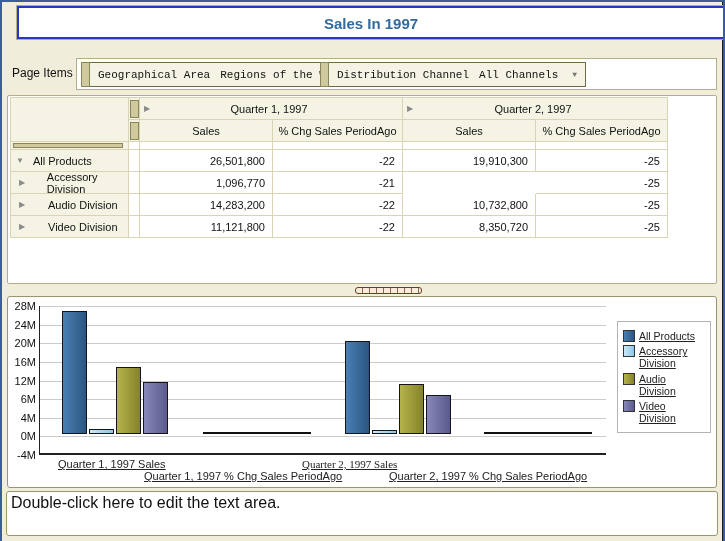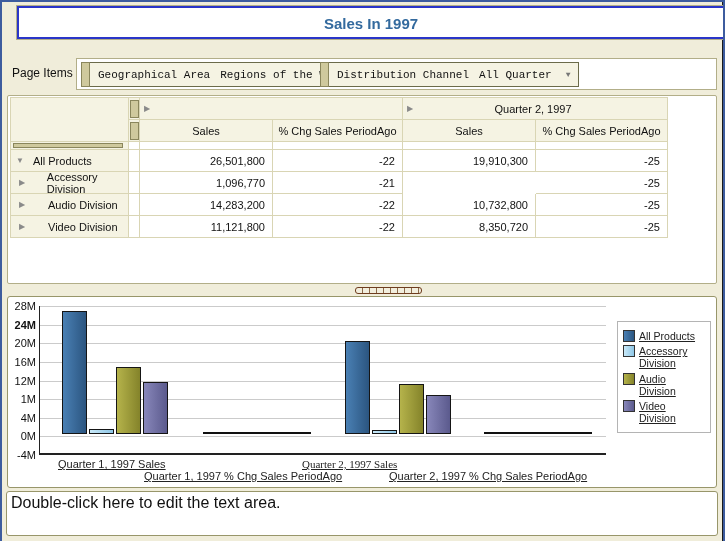--- a/index.html
+++ b/index.html
@@ -98,38 +98,39 @@
       <div class="dropdown">
         <span>Geographical Area</span>
         <span>Regions of the World</span>
         <span class="dd-arrow">▼</span>
       </div>
     </div>
     <div class="pi-group pi-g2">
       <span class="grip"></span>
       <div class="dropdown">
         <span>Distribution Channel</span>
-        <span>All Quarter</span>
+        <span>All Channels</span>
         <span class="dd-arrow">▼</span>
       </div>
     </div>
   </div>
 
   <div class="table-section">
     <div class="xtab">
       <div class="cell hdr corner"></div>
       <div class="cell hdr gh1">
           <span class="hblock"></span>
         </div>
       <div class="cell hdr gh2">
           <span class="hblock"></span>
         </div>
 
       <div class="cell hdr qhdr q1">
         <span class="drill">▶</span>
+        <span class="qlabel">Quarter 1, 1997</span>
       </div>
       <div class="cell hdr qhdr q2">
         <span class="drill">▶</span>
         <span class="qlabel">Quarter 2, 1997</span>
       </div>
 
       <div class="cell hdr shdr s1">Sales</div>
       <div class="cell hdr shdr s2">% Chg Sales PeriodAgo</div>
       <div class="cell hdr shdr s3">Sales</div>
       <div class="cell hdr shdr s4">% Chg Sales PeriodAgo</div>
@@ -182,25 +183,25 @@
       <div class="cell val" style="grid-area:7/5">8,350,720</div>
       <div class="cell val" style="grid-area:7/6">-25</div>
     </div>
   </div>
 
   <div class="splitter-grip"></div>
 
   <div class="chart-section">
     <div class="y-axis">
         <div class="ytick" style="top: 3px;">28M</div>
-        <div class="ytick" style="top: 21.625px; font-weight: bold;">24M</div>
+        <div class="ytick" style="top: 21.625px;">24M</div>
         <div class="ytick" style="top: 40.25px;">20M</div>
         <div class="ytick" style="top: 58.875px;">16M</div>
         <div class="ytick" style="top: 77.5px;">12M</div>
-        <div class="ytick" style="top: 96.125px;">1M</div>
+        <div class="ytick" style="top: 96.125px;">6M</div>
         <div class="ytick" style="top: 114.75px;">4M</div>
         <div class="ytick" style="top: 133.375px;">0M</div>
         <div class="ytick" style="top: 152px;">-4M</div>
       </div>
     <div class="plot">
         <div class="gridline" style="top: 0px;"></div>
         <div class="gridline" style="top: 18.625px;"></div>
         <div class="gridline" style="top: 37.25px;"></div>
         <div class="gridline" style="top: 55.875px;"></div>
         <div class="gridline" style="top: 74.5px;"></div>

